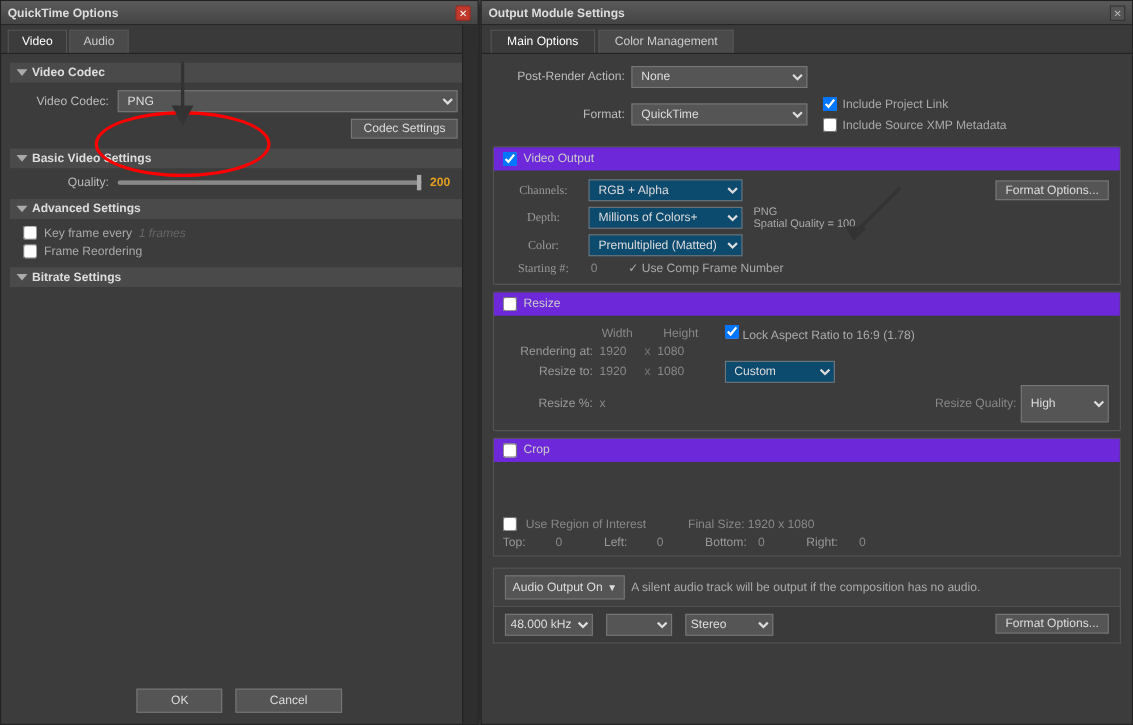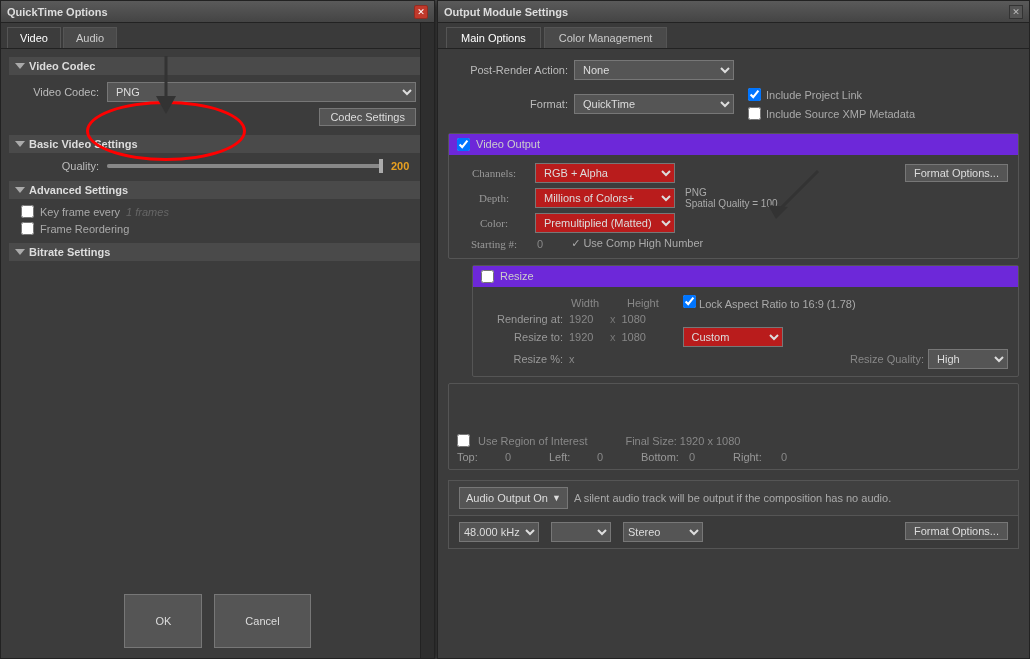--- a/index.html
+++ b/index.html
@@ -201,21 +201,21 @@
       left: 0;
       right: 0;
       display: flex;
       justify-content: center;
       gap: 12px;
     }
     .footer-btn {
       background: #555;
       border: 1px solid #777;
       color: #ddd;
-      padding: 20px 30px;
+      padding: 4px 30px;
       font-size: 11px;
       cursor: pointer;
     }
 
     
     .qt-scrollbar {
       position: absolute;
       right: 0;
       top: 22px;
       bottom: 0;
@@ -356,21 +356,21 @@
       padding: 2px 0;
       gap: 6px;
     }
     .oms-inner-label {
       color: #999;
       min-width: 70px;
       text-align: center;
       font-family: Liberation Serif, serif;
     }
     .oms-inner-select {
-      background: #b91c1c;
+      background: #0c4a6e;
       border: 1px solid #777;
       color: #ddd;
       padding: 1px 4px;
       font-size: 11px;
       height: 20px;
       min-width: 140px;
     }
     .format-options-btn {
       background: #555;
       border: 1px solid #777;
@@ -416,21 +416,21 @@
     }
     .x-sep {
       color: #777;
     }
     .quality-select {
       background: #555;
       border: 1px solid #777;
       color: #ddd;
       padding: 1px 4px;
       font-size: 11px;
-      height: 20px;
+      height: 34px;
       min-width: 80px;
     }
 
     
     .crop-inner {
       padding: 4px 8px;
       margin-top: 44px;
     }
     .crop-row {
       display: flex;
@@ -669,27 +669,27 @@
           <span class="oms-inner-label">Color:</span>
           <select class="oms-inner-select">
             <option>Premultiplied (Matted)</option>
             <option>Straight (Unmatted)</option>
           </select>
         </div>
 
         <div class="starting-row">
           <span class="oms-inner-label">Starting #:</span>
           <span class="starting-val">0</span>
-          <span style="margin-left:20px;color:#aaa;">✓ Use Comp High Number</span>
-        </div>
-
-      </div>
-    </div>
-
-    <div class="oms-section" style="margin-top:6px;margin-left:24px;">
+          <span style="margin-left:20px;color:#aaa;">✓ Use Comp Frame Number</span>
+        </div>
+
+      </div>
+    </div>
+
+    <div class="oms-section" style="margin-top:6px;">
       <div class="oms-section-header">
         <input type="checkbox" style="">
         <span>Resize</span>
       </div>
       <div class="oms-section-body">
 
         <div style="display:flex;align-items:center;gap:6px;padding:2px 0;color:#888;font-size:11px;">
           <span style="min-width:82px;"></span>
           <span style="min-width:50px;">Width</span>
           <span style="min-width:50px;">Height</span>
@@ -726,20 +726,24 @@
               <option>High</option>
               <option>Low</option>
               <option>Medium</option>
             </select>
           </span>
         </div>
       </div>
     </div>
 
     <div class="oms-section" style="margin-top:6px;">
+      <div class="oms-section-header">
+        <input type="checkbox" style="">
+        <span>Crop</span>
+      </div>
       <div class="crop-inner">
         <div class="crop-row">
           <input type="checkbox" style="">
           <span>Use Region of Interest</span>
           <span style="margin-left:30px;color:#888;">Final Size: 1920 x 1080</span>
         </div>
         <div class="crop-row">
           <span class="crop-lbl">Top:</span>
           <span class="crop-val">0</span>
           <span class="crop-lbl" style="margin-left:16px;">Left:</span>

